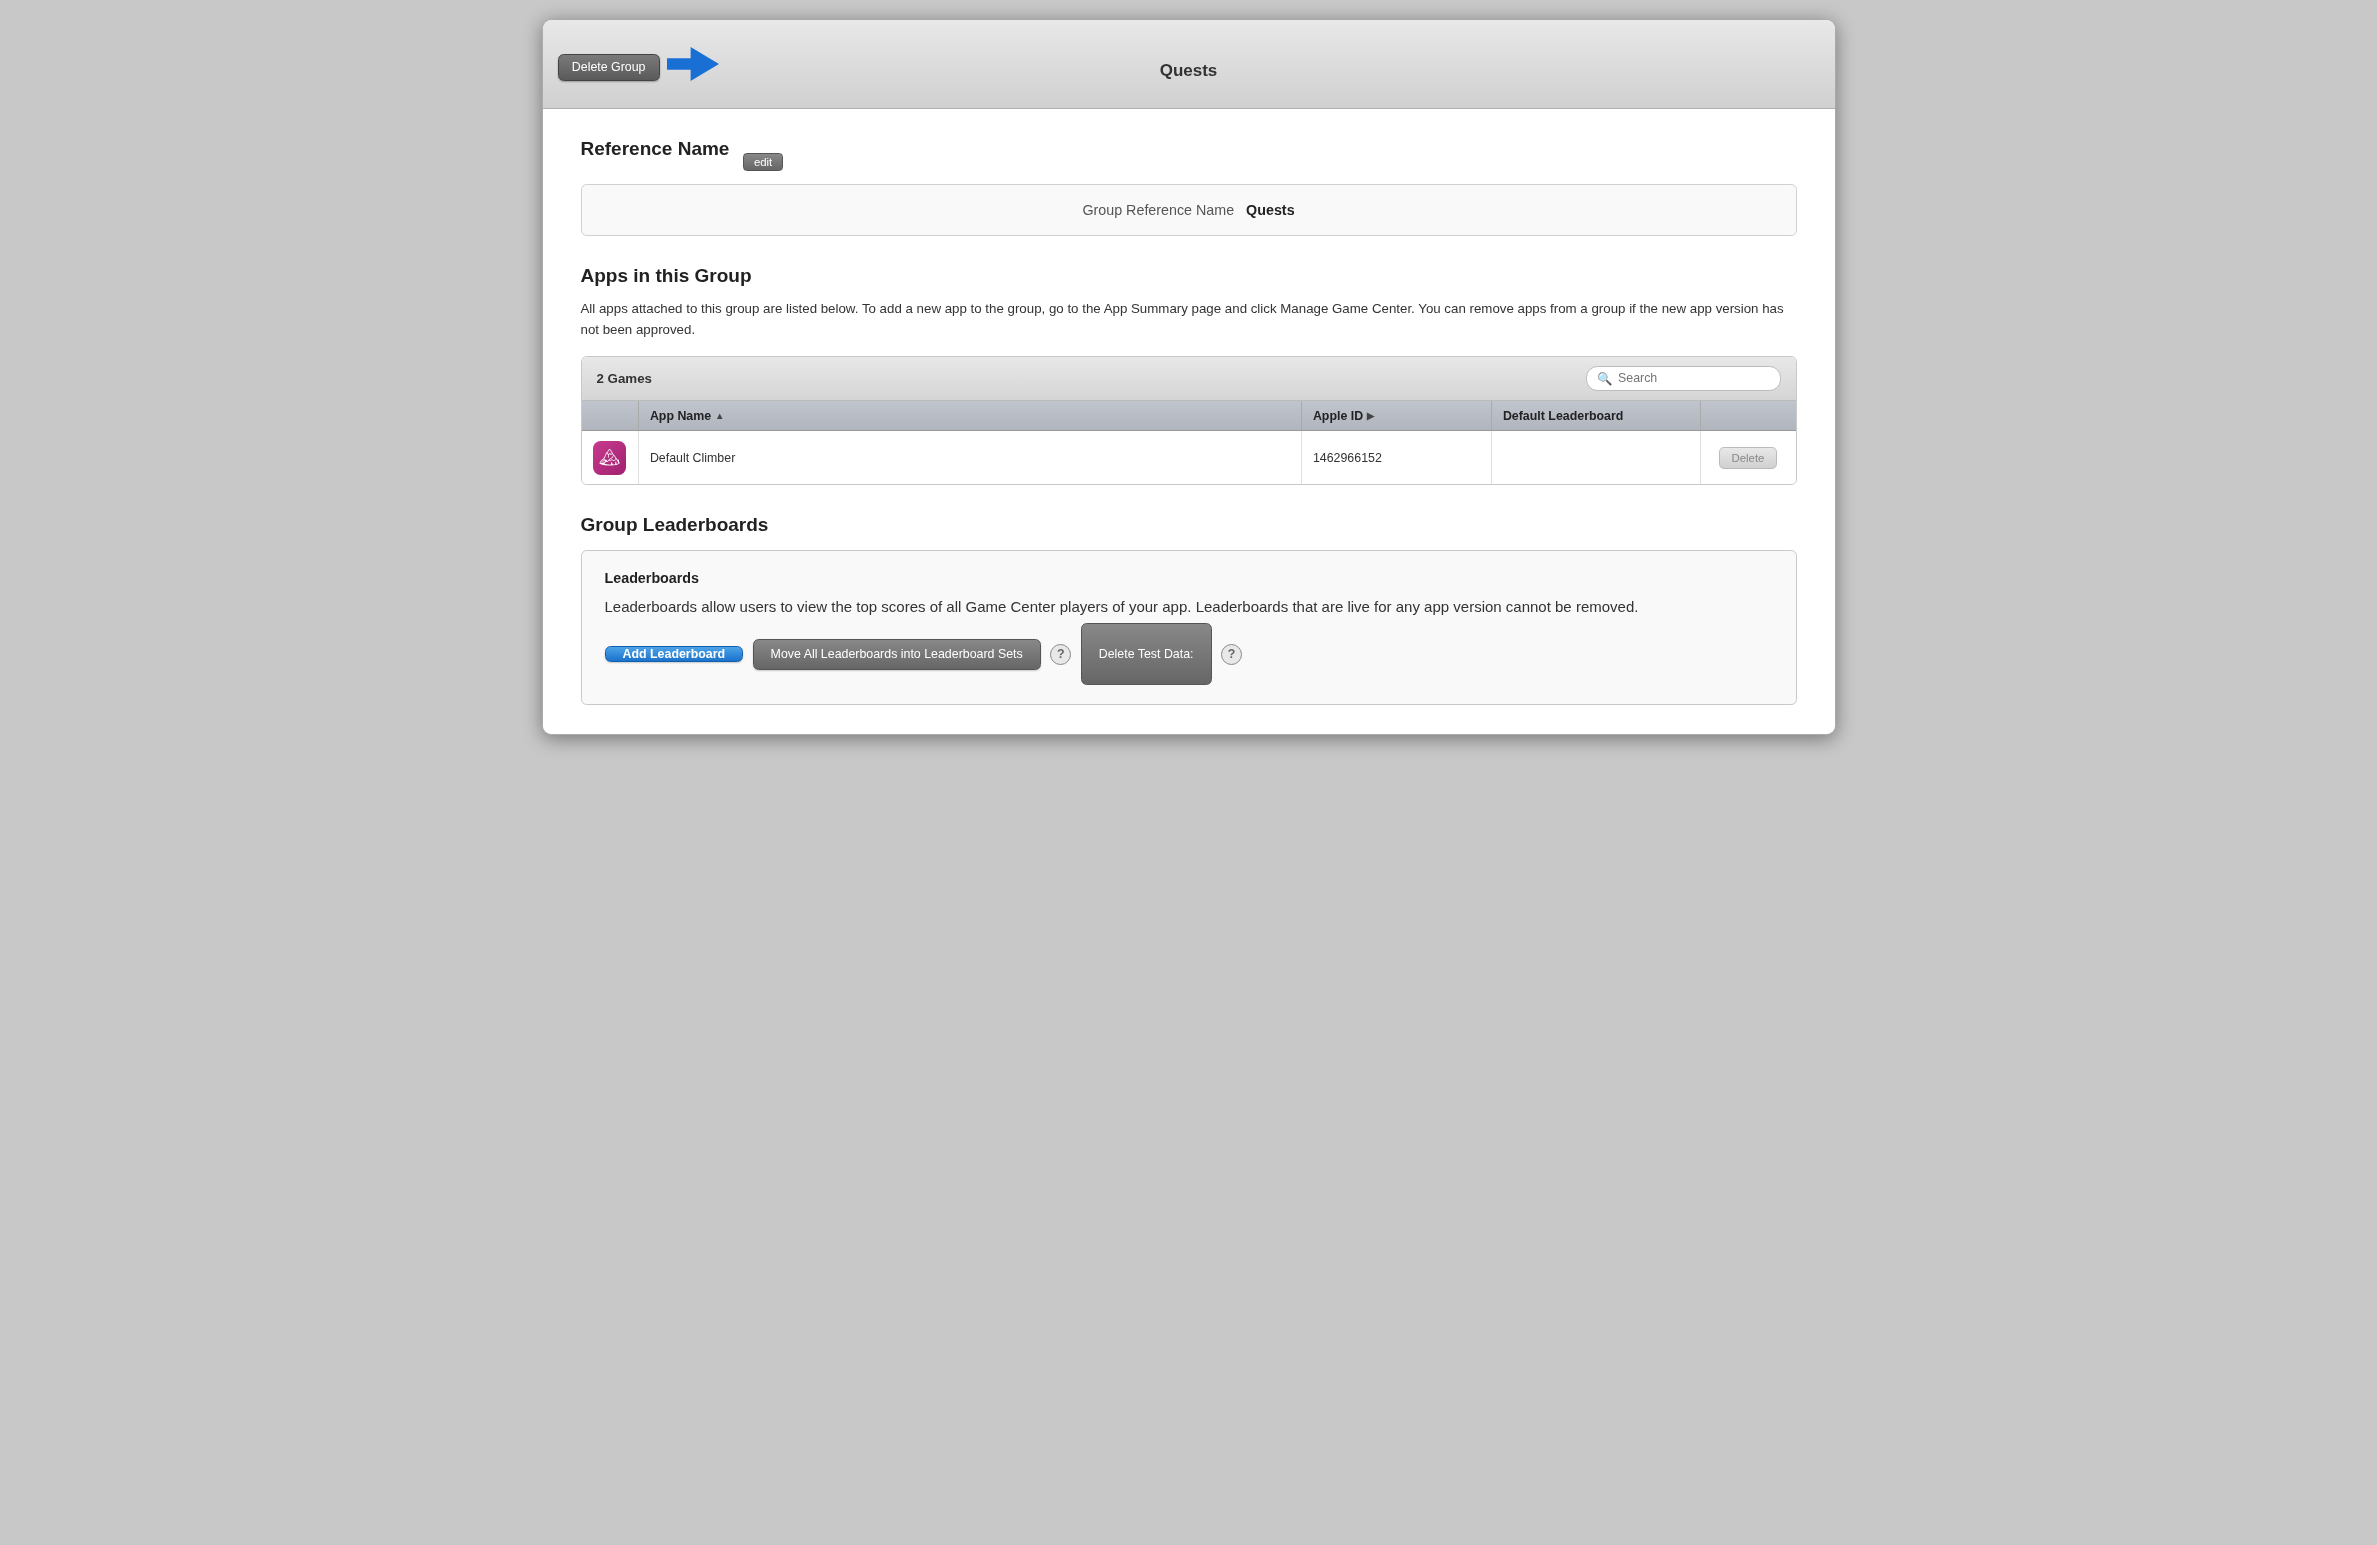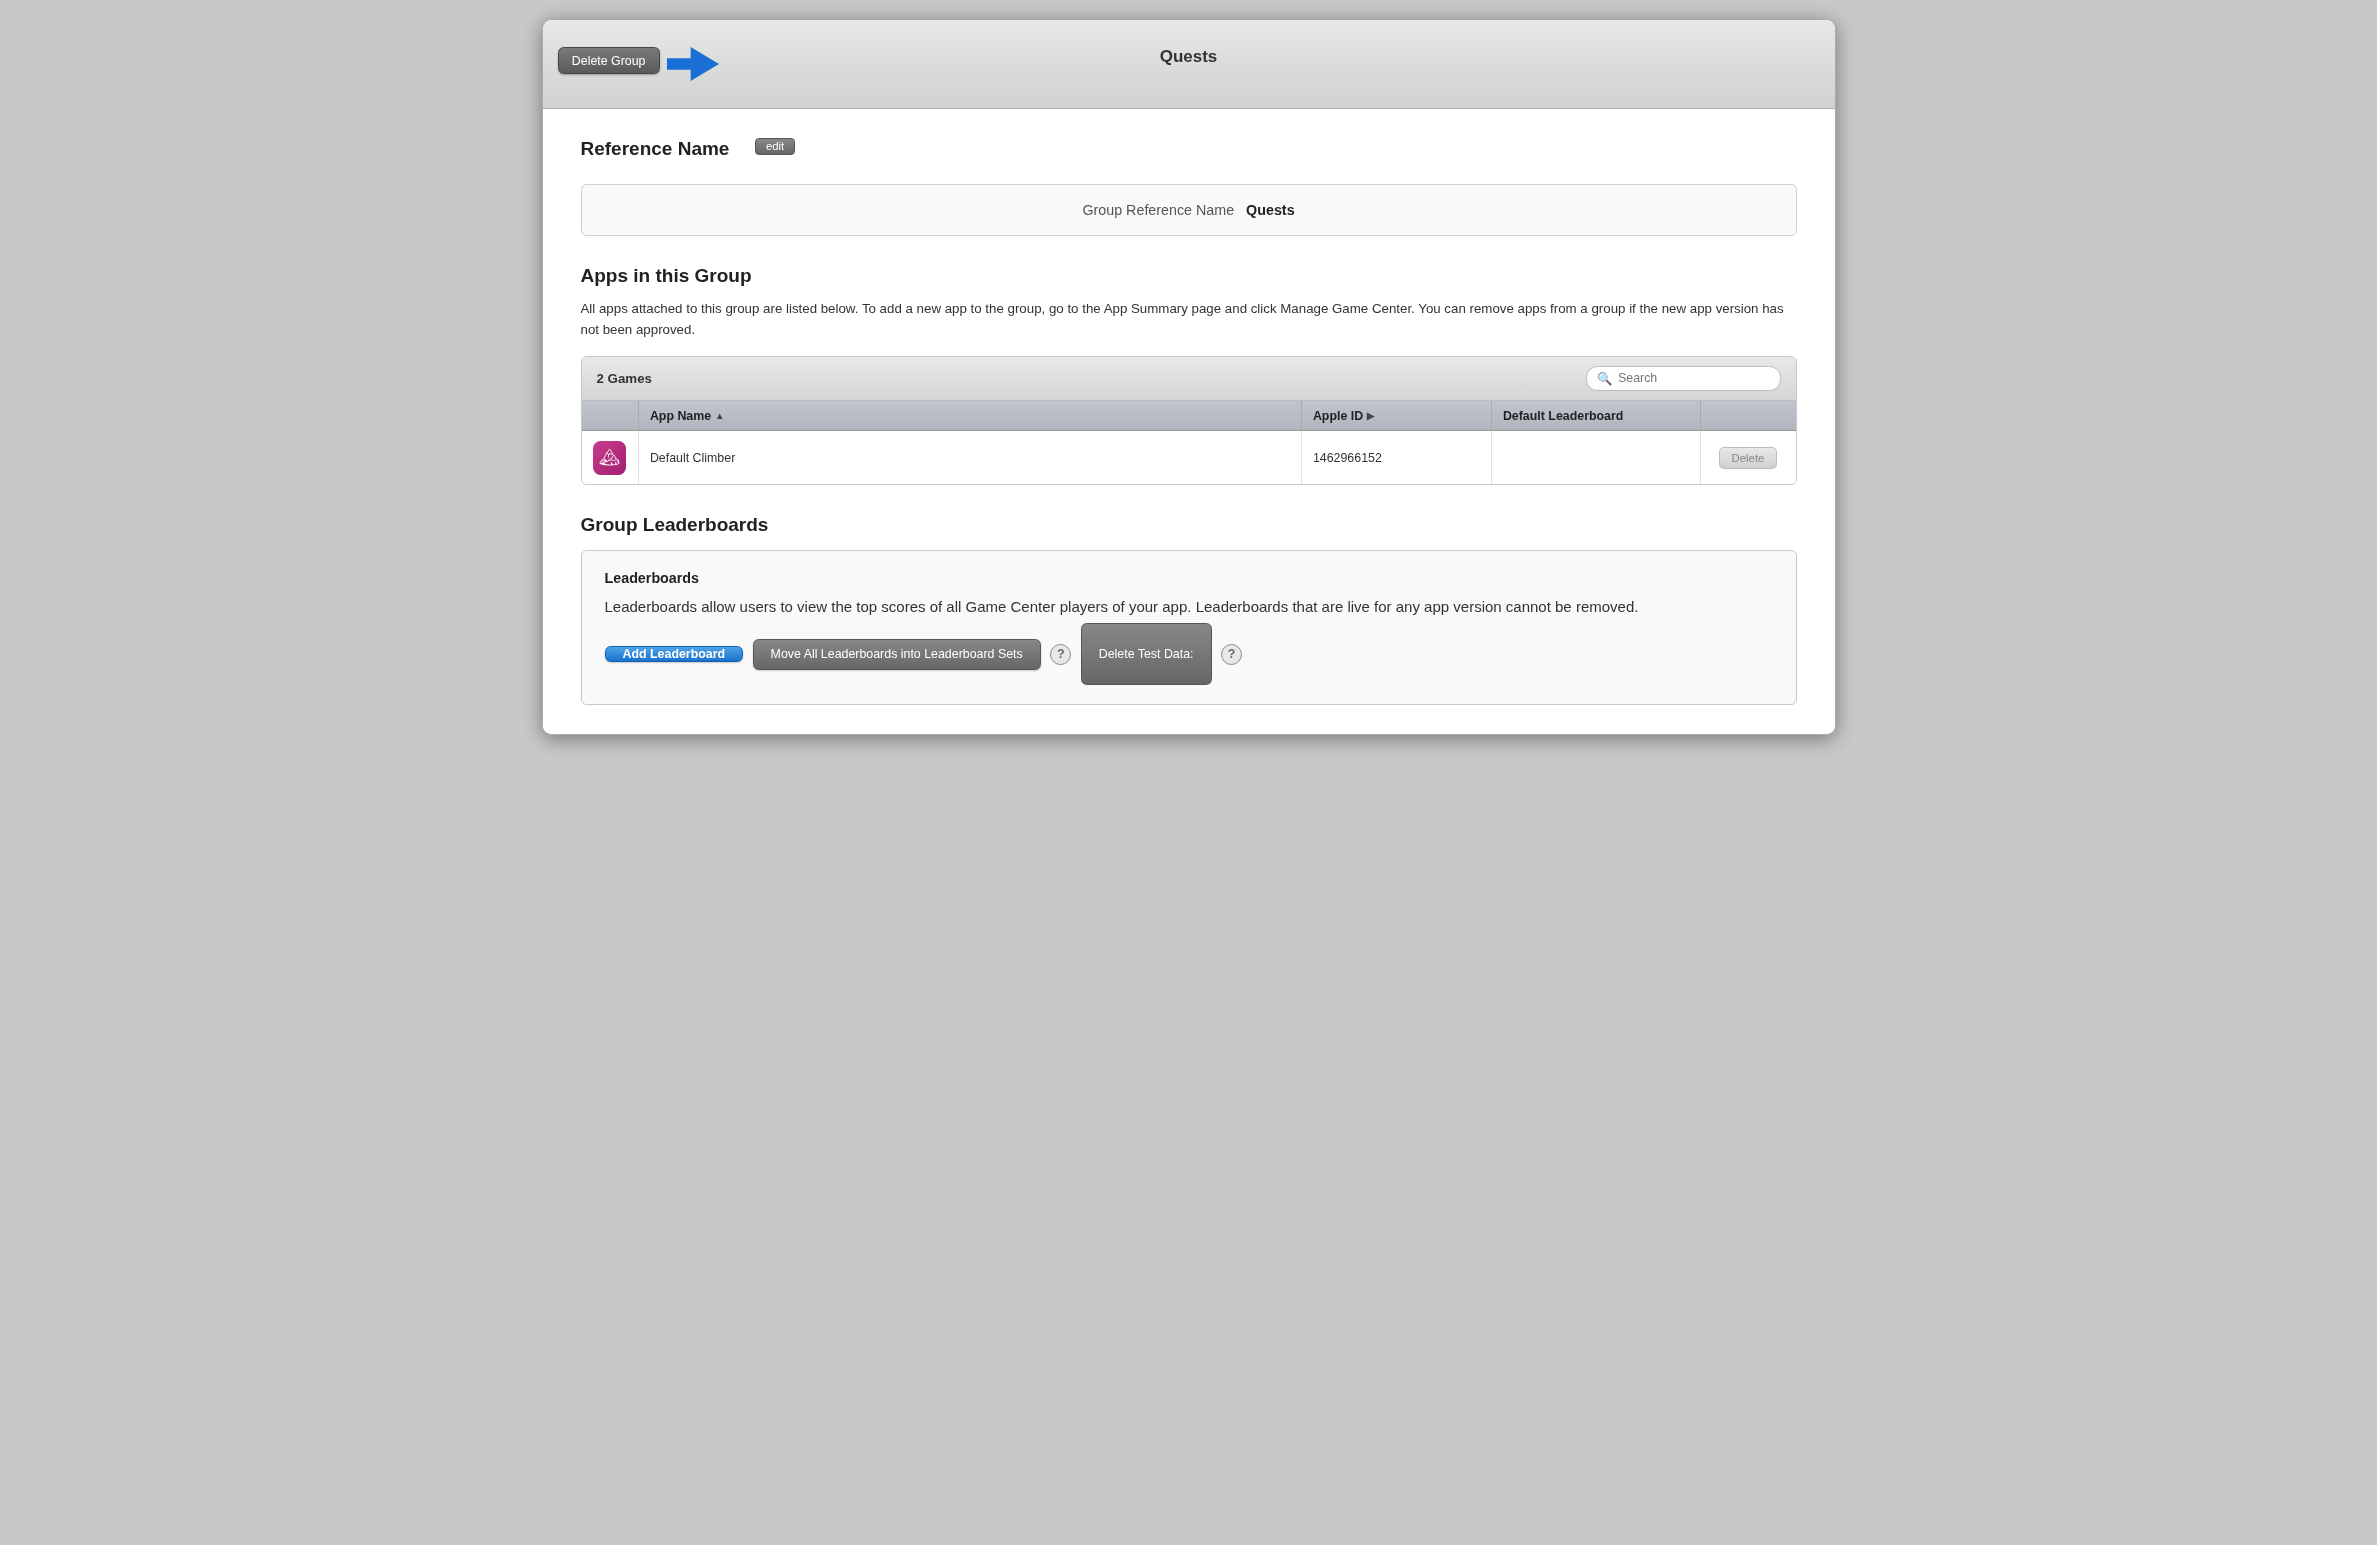--- a/index.html
+++ b/index.html
@@ -22,21 +22,21 @@
       box-shadow: 0 3.8px 19px rgba(0,0,0,0.4);
       overflow: hidden;
     }
 
     
     .title-bar {
       background: linear-gradient(to bottom, #e8e8e8, #d0d0d0);
       border-bottom: 1px solid #b0b0b0;
       padding: 27px 15px;
       display: flex;
-      align-items: flex-start;
+      align-items: flex-end;
       position: relative;
       min-height: 53px;
     }
 
     .title-bar-title {
       position: absolute;
       left: 50%;
       transform: translateX(-50%);
       font-size: 17px;
       font-weight: bold;
@@ -65,22 +65,22 @@
     .section-title {
       font-size: 19px;
       font-weight: bold;
       color: #222;
       margin-bottom: 11.4px;
     }
 
     
     .reference-name-header {
       display: flex;
-      align-items: flex-start;
-      gap: 26px;
+      align-items: flex-end;
+      gap: 14px;
       margin-bottom: 13.3px;
     }
 
     .edit-badge {
       background: linear-gradient(to bottom, #888, #666);
       color: #fff;
       border-radius: 3.8px;
       padding: 1.9px 9.5px;
       font-size: 11.4px;
       cursor: pointer;

